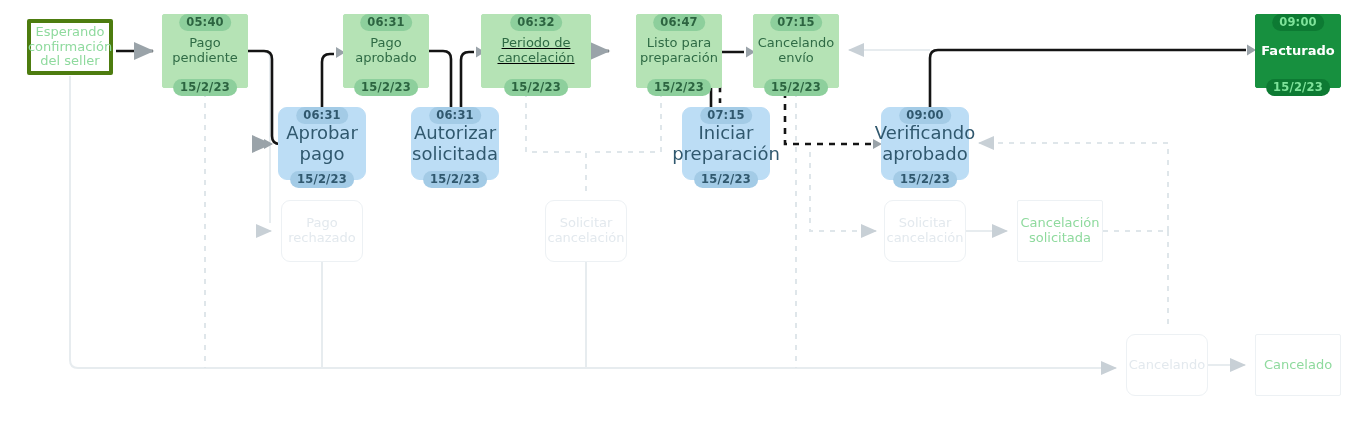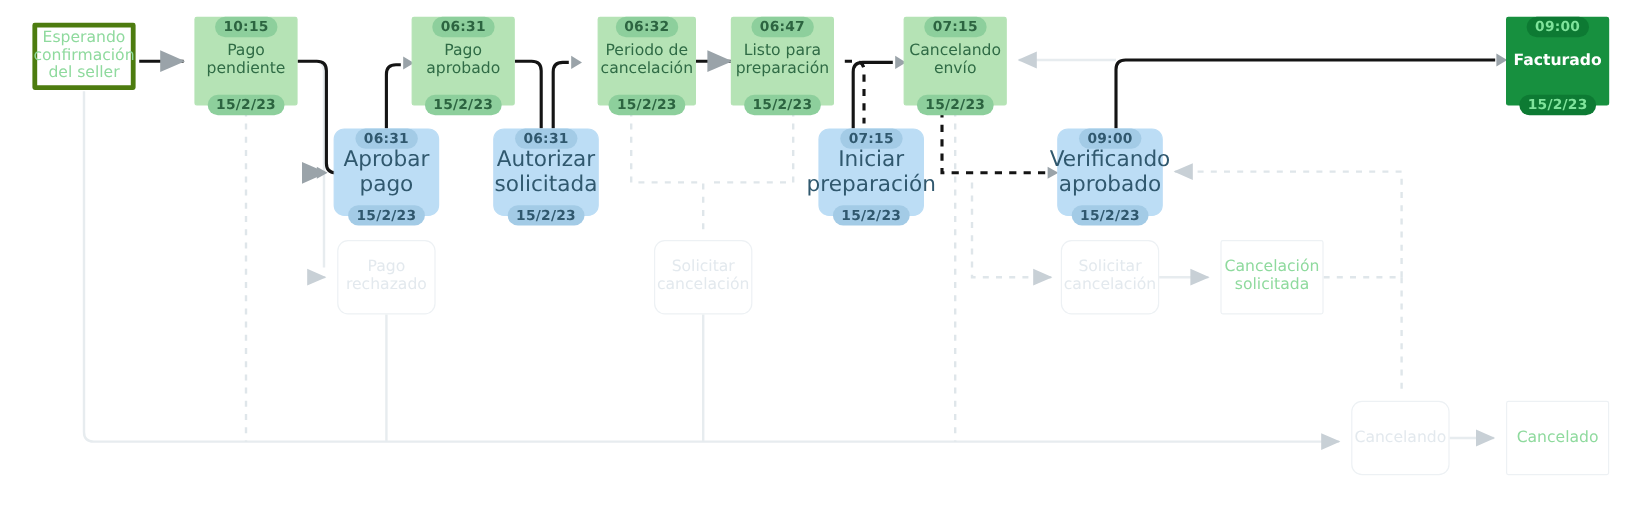--- a/index.html
+++ b/index.html
@@ -143,41 +143,41 @@
     </g>
   </svg>
 
   <div class="node state startnode" style="left:27px;top:19px;width:86px;height:56px;">
     <div class="title">Esperando
 confirmación
 del seller</div>
   </div>
 
   <div class="node state green" style="left:162px;top:14px;width:86px;height:74px;">
-    <div class="badge time">10:15</div>
+    <div class="badge time">05:40</div>
     <div class="title">Pago
 pendiente</div>
     <div class="badge date">15/2/23</div>
   </div>
 
   <div class="node state green" style="left:343px;top:14px;width:86px;height:74px;">
     <div class="badge time">06:31</div>
     <div class="title">Pago
 aprobado</div>
     <div class="badge date">15/2/23</div>
   </div>
 
-  <div class="node state green" style="left:498px;top:14px;width:82px;height:74px;">
+  <div class="node state green" style="left:481px;top:14px;width:110px;height:74px;text-decoration:underline;">
     <div class="badge time">06:32</div>
     <div class="title">Periodo de
 cancelación</div>
     <div class="badge date">15/2/23</div>
   </div>
 
-  <div class="node state green" style="left:609px;top:14px;width:86px;height:74px;">
+  <div class="node state green" style="left:636px;top:14px;width:86px;height:74px;">
     <div class="badge time">06:47</div>
     <div class="title">Listo para
 preparación</div>
     <div class="badge date">15/2/23</div>
   </div>
 
   <div class="node state green" style="left:753px;top:14px;width:86px;height:74px;">
     <div class="badge time">07:15</div>
     <div class="title">Cancelando
 envío</div>

